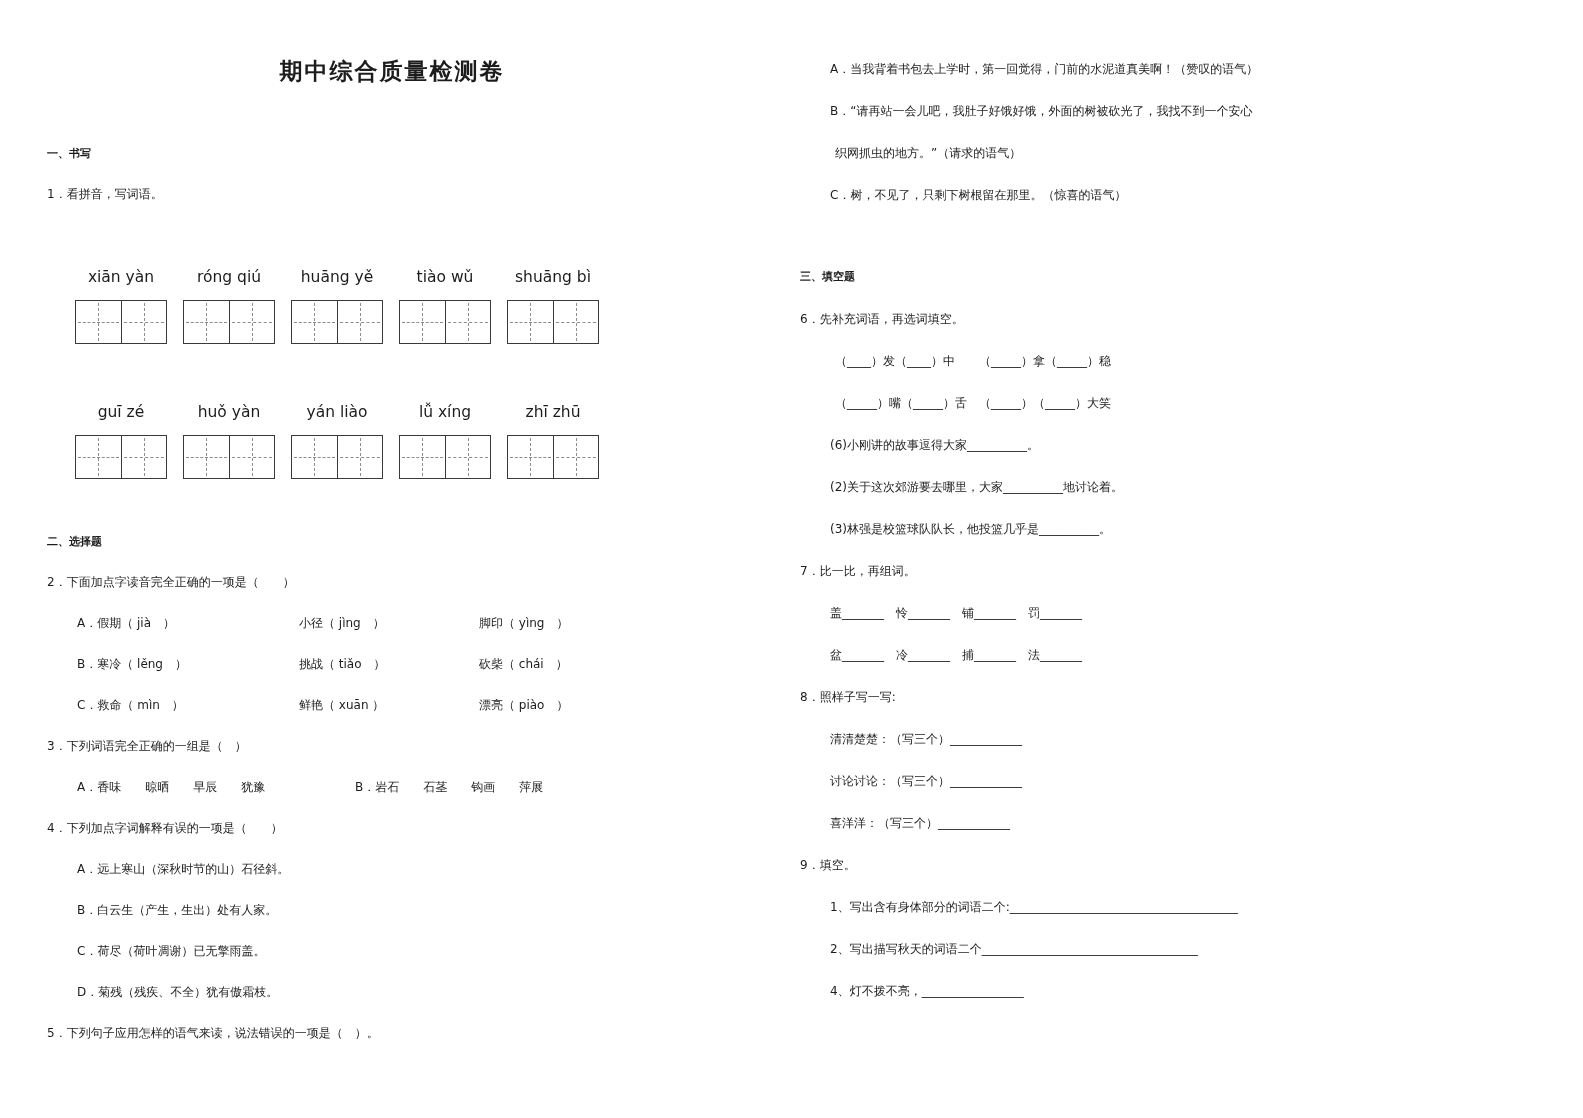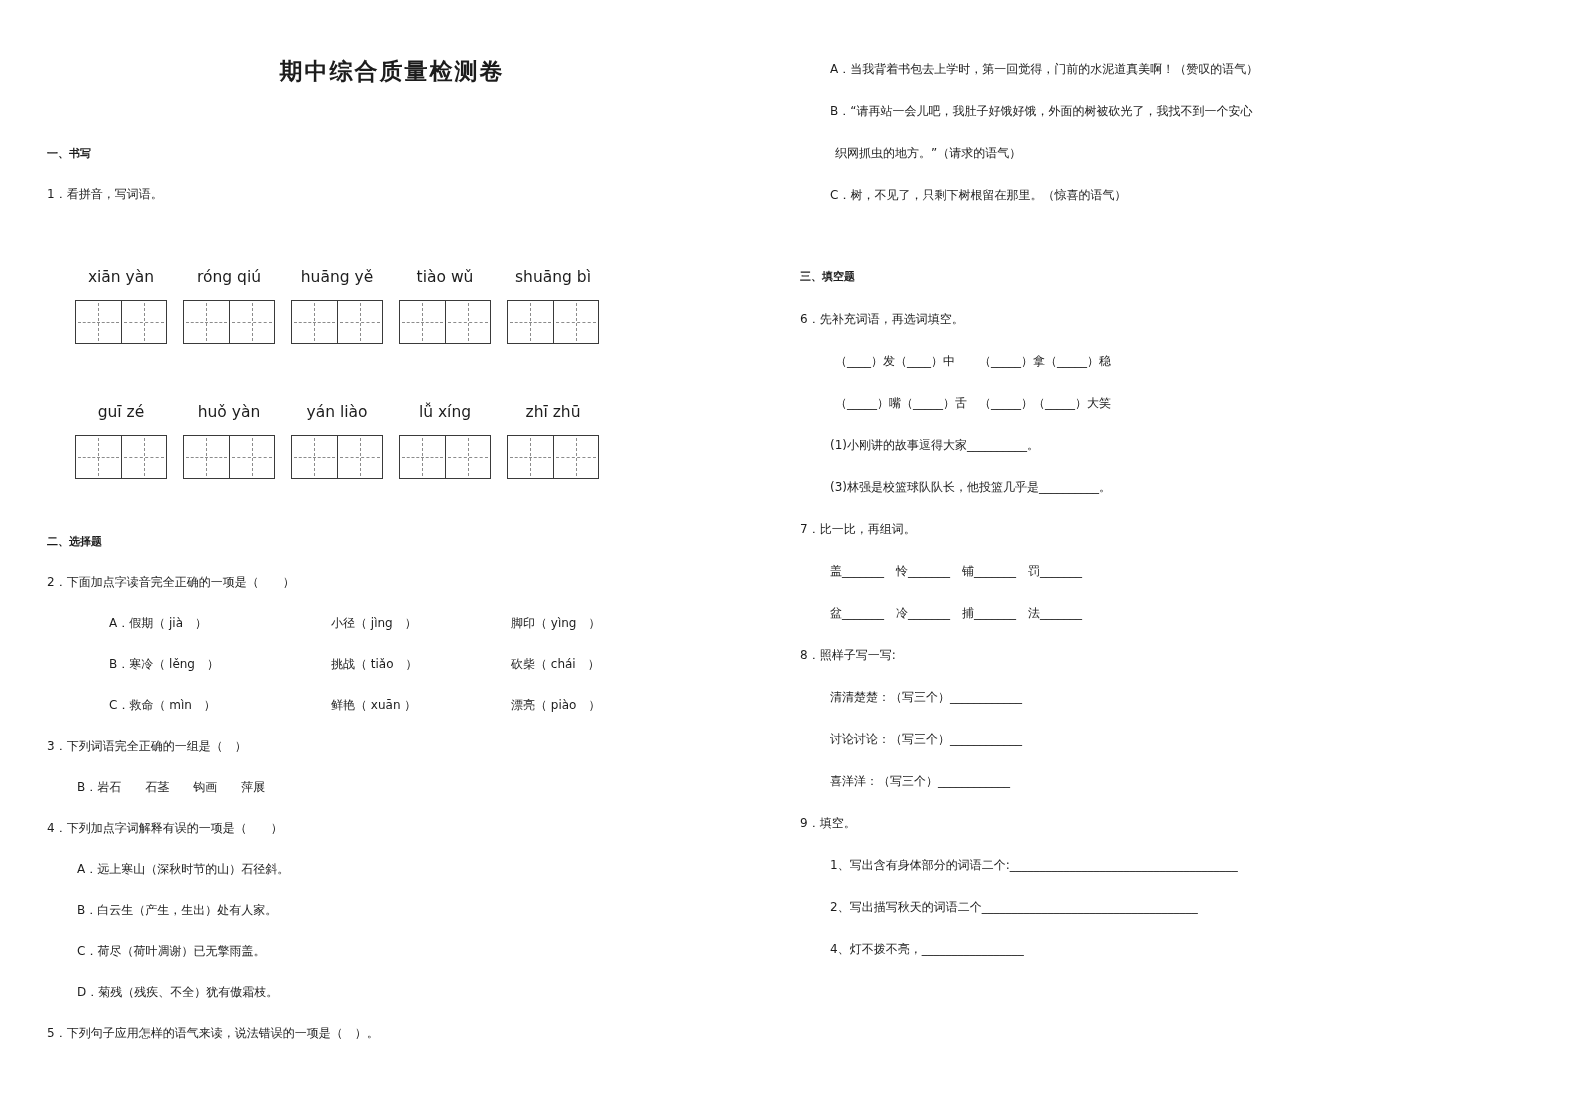--- a/index.html
+++ b/index.html
@@ -29,21 +29,21 @@
   .pinyin-row { display:flex; gap:16px; padding-left:28px; margin-top:8px; }
   .pinyin-row span { width:92px; text-align:center; font-size:15.5px; line-height:26px; white-space:nowrap;margin-top:41px; }
   .grid-row { display:flex; gap:16px; padding-left:28px; margin:10px 0 14px; }
   .wgrid { display:flex; width:92px; height:44px; border:1px solid #3a3a3a; background:#fff; }
   .wcell { flex:1; position:relative; }
   .wcell + .wcell { border-left:1px solid #3a3a3a; }
   .wcell::before { content:""; position:absolute; left:2px; right:2px; top:50%; border-top:1px dashed #8c8c8c; }
   .wcell::after  { content:""; position:absolute; top:2px; bottom:2px; left:50%; border-left:1px dashed #8c8c8c; }
 
   .opt3 { display:flex; }
-  .opt3 .p1 { width:222px;margin-left:32px; }
+  .opt3 .p1 { width:222px; }
   .opt3 .p2 { width:180px; }
   .opt2 { display:flex; }
   .opt2 .p1 { width:278px; }
 </style>
 </head>
 <body>
 
 <div class="page">
 
   <div class="col col-left">
@@ -125,20 +125,21 @@
       <span class="p3">砍柴（ chái　）</span>
     </div>
     <div class="line ind opt3">
       <span class="p1">C．救命（ mìn　）</span>
       <span class="p2">鲜艳（ xuān ）</span>
       <span class="p3">漂亮（ piào　）</span>
     </div>
 
     <div class="line">3．下列词语完全正确的一组是（　）</div>
     <div class="line ind opt2">
+      <span class="p1">A．香味　　晾晒　　早辰　　犹豫</span>
       <span class="p2">B．岩石　　石茎　　钩画　　萍展</span>
     </div>
 
     <div class="line">4．下列加点字词解释有误的一项是（　　）</div>
     <div class="line ind">A．远上寒山（深秋时节的山）石径斜。</div>
     <div class="line ind">B．白云生（产生，生出）处有人家。</div>
     <div class="line ind">C．荷尽（荷叶凋谢）已无擎雨盖。</div>
     <div class="line ind">D．菊残（残疾、不全）犹有傲霜枝。</div>
 
     <div class="line">5．下列句子应用怎样的语气来读，说法错误的一项是（　）。</div>
@@ -147,21 +148,22 @@
   <div class="col col-right">
     <div class="line ind">A．当我背着书包去上学时，第一回觉得，门前的水泥道真美啊！（赞叹的语气）</div>
     <div class="line ind">B．“请再站一会儿吧，我肚子好饿好饿，外面的树被砍光了，我找不到一个安心</div>
     <div class="line ind2">织网抓虫的地方。”（请求的语气）</div>
     <div class="line ind">C．树，不见了，只剩下树根留在那里。（惊喜的语气）</div>
 
     <div class="sec mt-sec">三、填空题</div>
     <div class="line">6．先补充词语，再选词填空。</div>
     <div class="line ind2">（____）发（____）中　　（_____）拿（_____）稳</div>
     <div class="line ind2">（_____）嘴（_____）舌　（_____）（_____）大笑</div>
-    <div class="line ind">(1)小刚讲的故事逗得大家__________。</div>
+    <div class="line ind">(6)小刚讲的故事逗得大家__________。</div>
+    <div class="line ind">(2)关于这次郊游要去哪里，大家__________地讨论着。</div>
     <div class="line ind">(3)林强是校篮球队队长，他投篮几乎是__________。</div>
 
     <div class="line">7．比一比，再组词。</div>
     <div class="line ind">盖_______　怜_______　铺_______　罚_______</div>
     <div class="line ind">盆_______　冷_______　捕_______　法_______</div>
 
     <div class="line">8．照样子写一写:</div>
     <div class="line ind">清清楚楚：（写三个）____________</div>
     <div class="line ind">讨论讨论：（写三个）____________</div>
     <div class="line ind">喜洋洋：（写三个）____________</div>

